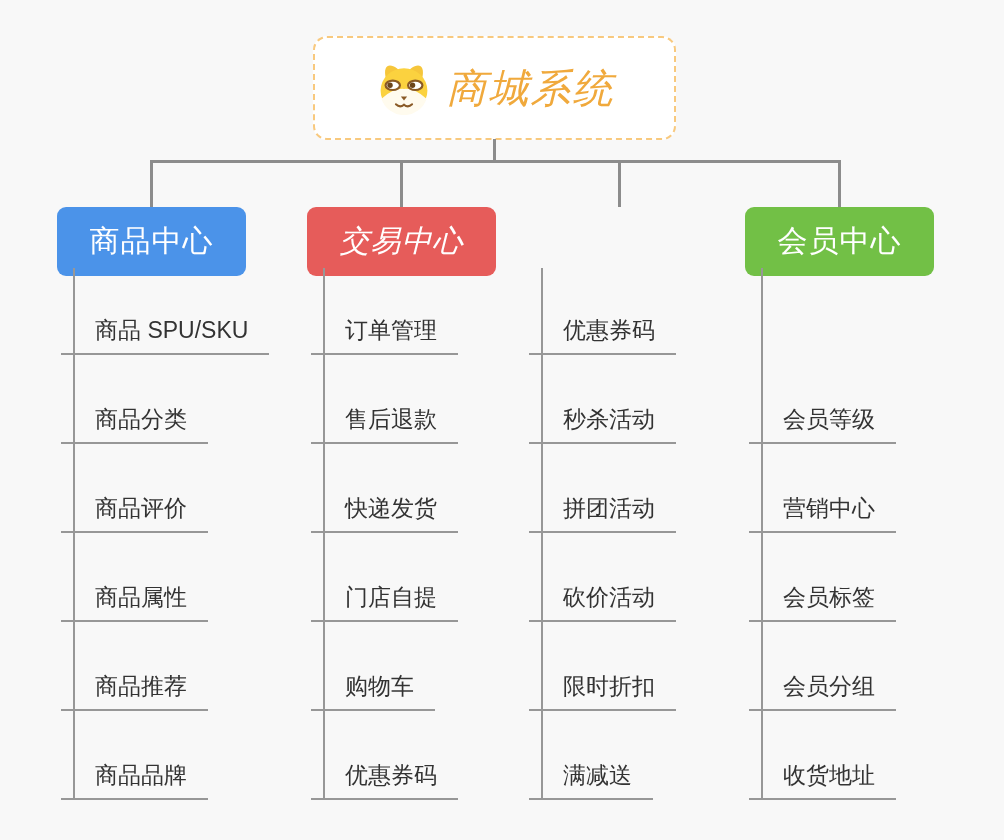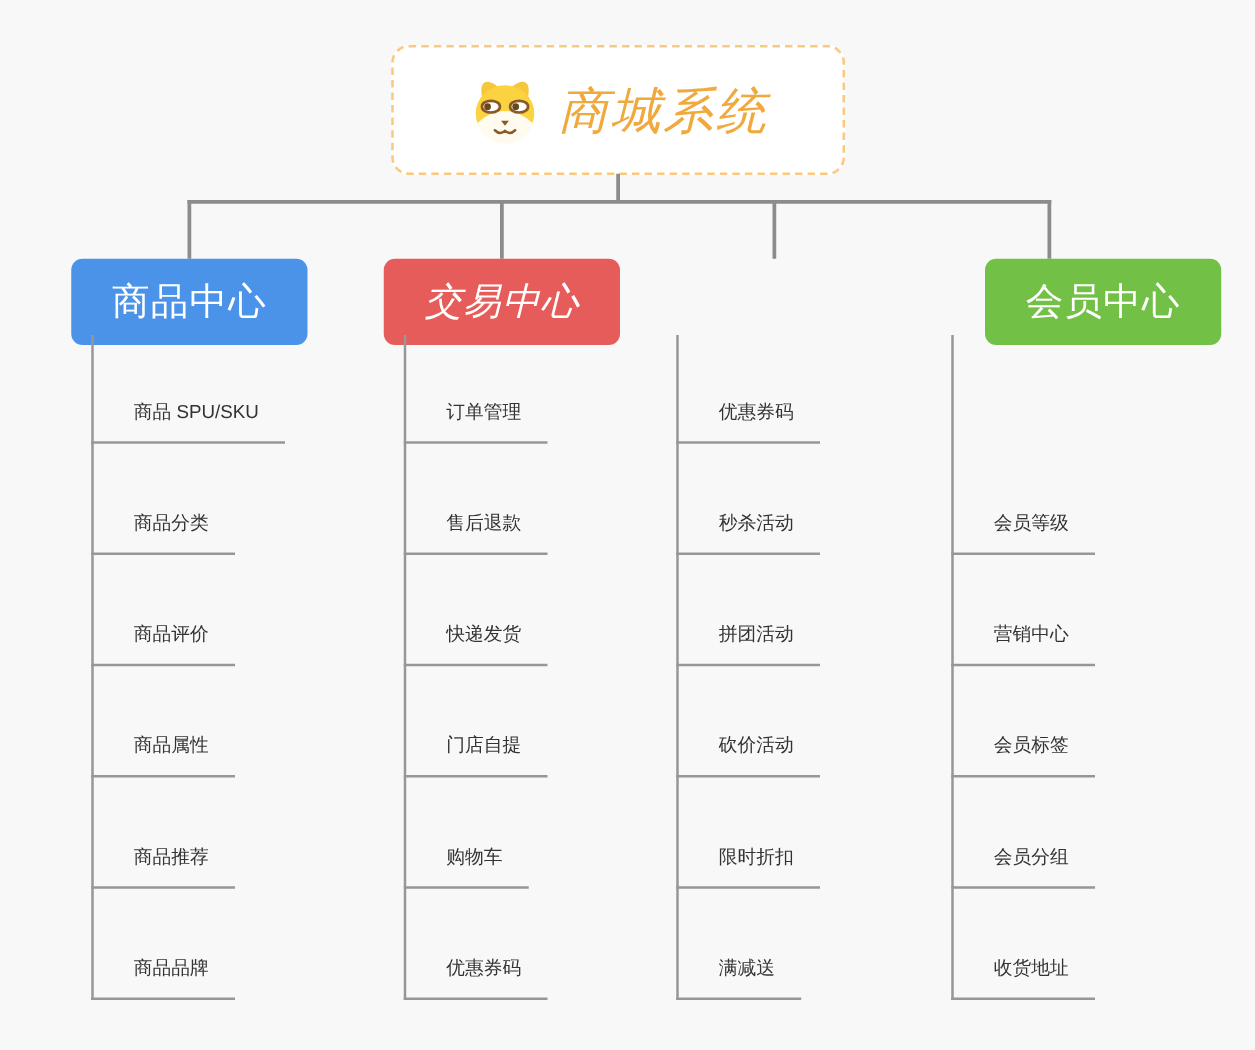--- a/index.html
+++ b/index.html
@@ -28,22 +28,22 @@
   
   .branch{position:absolute;top:207px;width:260px;height:610px;}
   .branch.b0{left:57px}.branch.b1{left:307px}.branch.b2{left:525px}.branch.b3{left:745px}
   .header{
     position:absolute;left:0;top:0;width:189px;height:69px;
     border-radius:9px;color:#fff;font-size:30px;letter-spacing:1px;
     display:flex;align-items:center;justify-content:center;
   }
   .trunk{position:absolute;left:16px;top:61px;width:2px;height:532px;background:var(--leafline,#979797);}
   .item{
-    position:absolute;left:16px;white-space:nowrap;
-    font-size:15px;color:var(--leaftext,#333);line-height:34px;
+    position:absolute;left:4px;white-space:nowrap;
+    font-size:23px;color:var(--leaftext,#333);line-height:34px;
     padding:0 21px 6px 34px;
     border-bottom:2px solid var(--leafline,#979797);
   }
   .item.r0{top:106px}.item.r1{top:195px}.item.r2{top:284px}
   .item.r3{top:373px}.item.r4{top:462px}.item.r5{top:551px}
 </style>
 </head>
 <body>
 
 <div class="canvas">
@@ -99,21 +99,21 @@
     <div class="trunk"></div>
     <div class="item r1">秒杀活动</div>
     <div class="item r0">优惠券码</div>
     <div class="item r2">拼团活动</div>
     <div class="item r3">砍价活动</div>
     <div class="item r4">限时折扣</div>
     <div class="item r5">满减送</div>
   </div>
 
   <div class="branch b3">
-    <div class="header" style="background: rgb(114, 192, 70); margin-left: 43px;">会员中心</div>
+    <div class="header" style="background: rgb(114, 192, 70);">会员中心</div>
     <div class="trunk"></div>
     <div class="item r1">会员等级</div>
     <div class="item r2">营销中心</div>
     <div class="item r4">会员分组</div>
     <div class="item r3">会员标签</div>
     <div class="item r5">收货地址</div>
   </div>
 
 </div>
 

